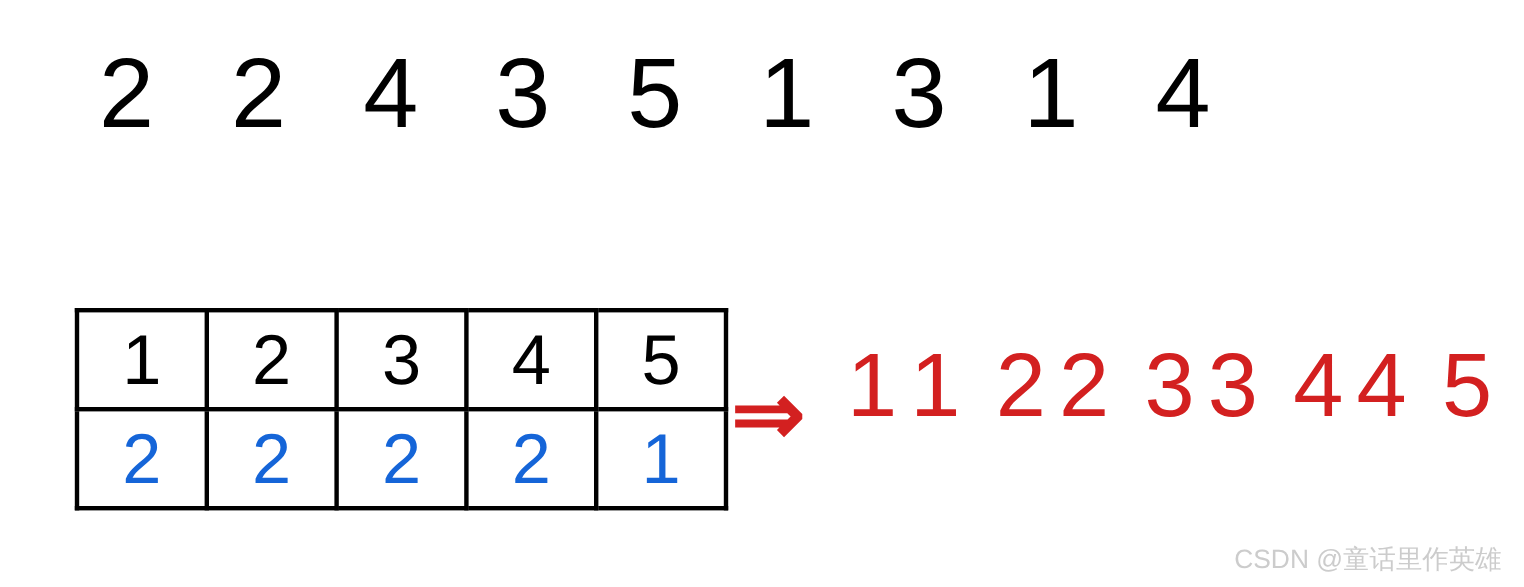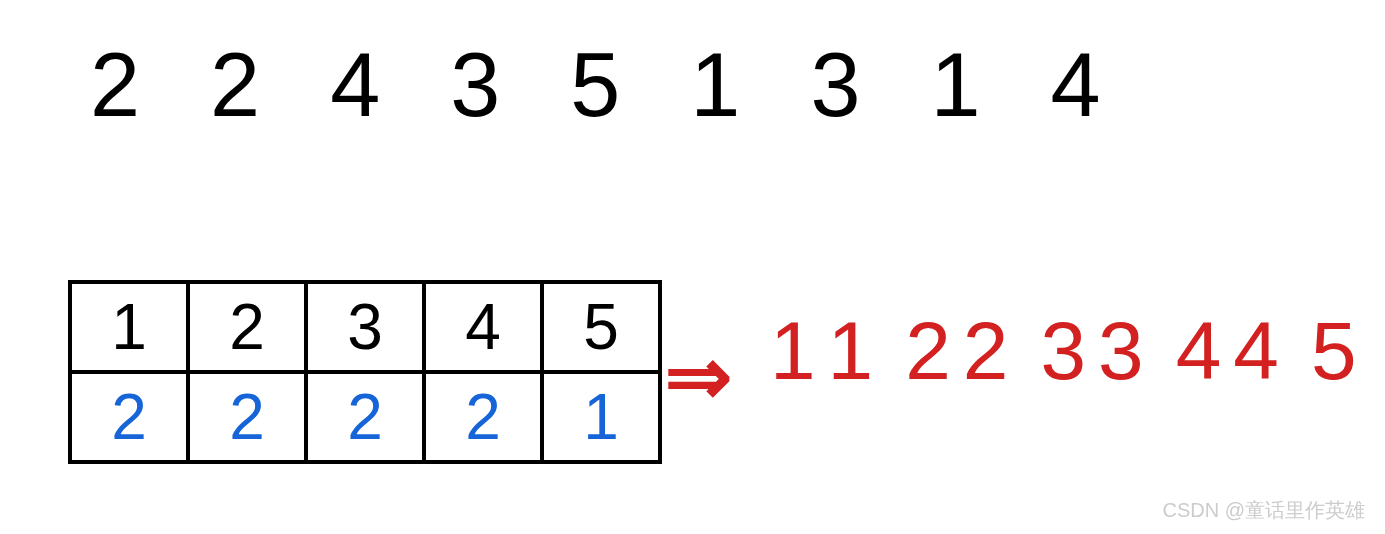--- a/index.html
+++ b/index.html
@@ -70,21 +70,21 @@
       line-height: 1;
     }
     .output-digit.spaced {
       margin-left: 20px;
     }
     .watermark {
       position: absolute;
       bottom: 10px;
       right: 20px;
       color: #cccccc;
-      font-size: 20px;
+      font-size: 24px;
       font-family: sans-serif;
       margin-left: 47px;
     }
   </style>
 </head>
 <body>
 
 <div class="input-sequence">
   <span class="input-digit">2</span>
   <span class="input-digit">2</span>

